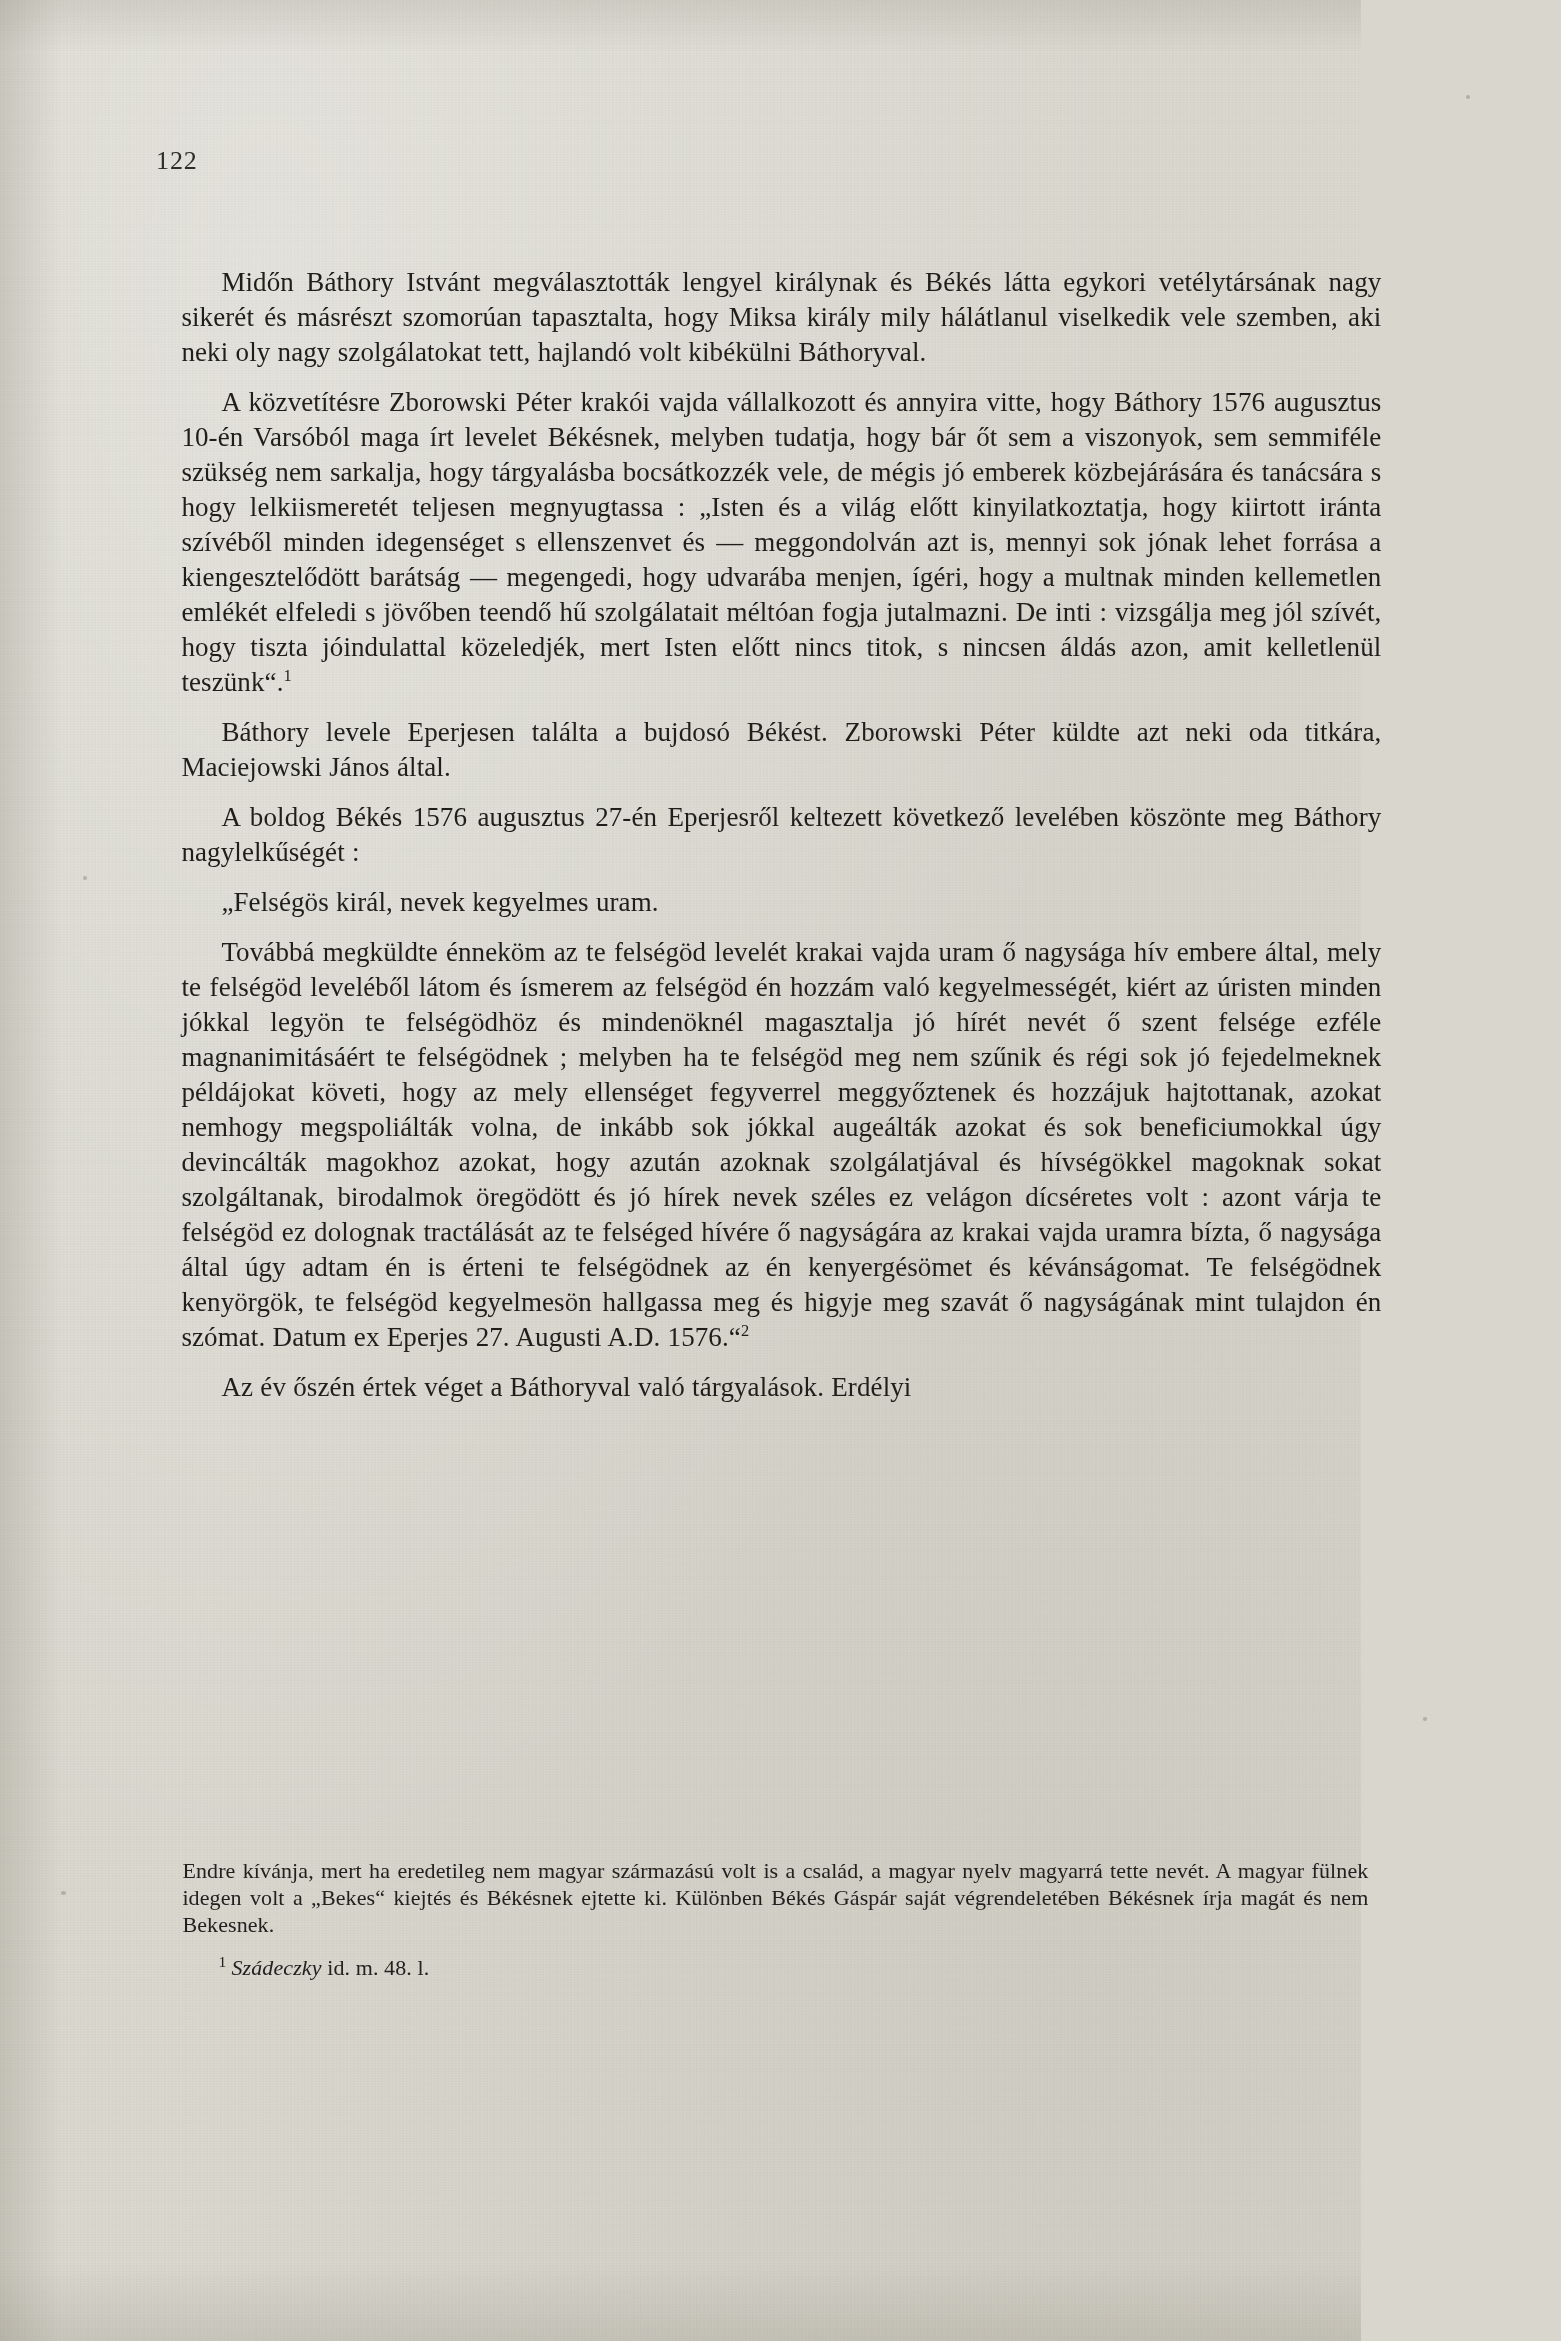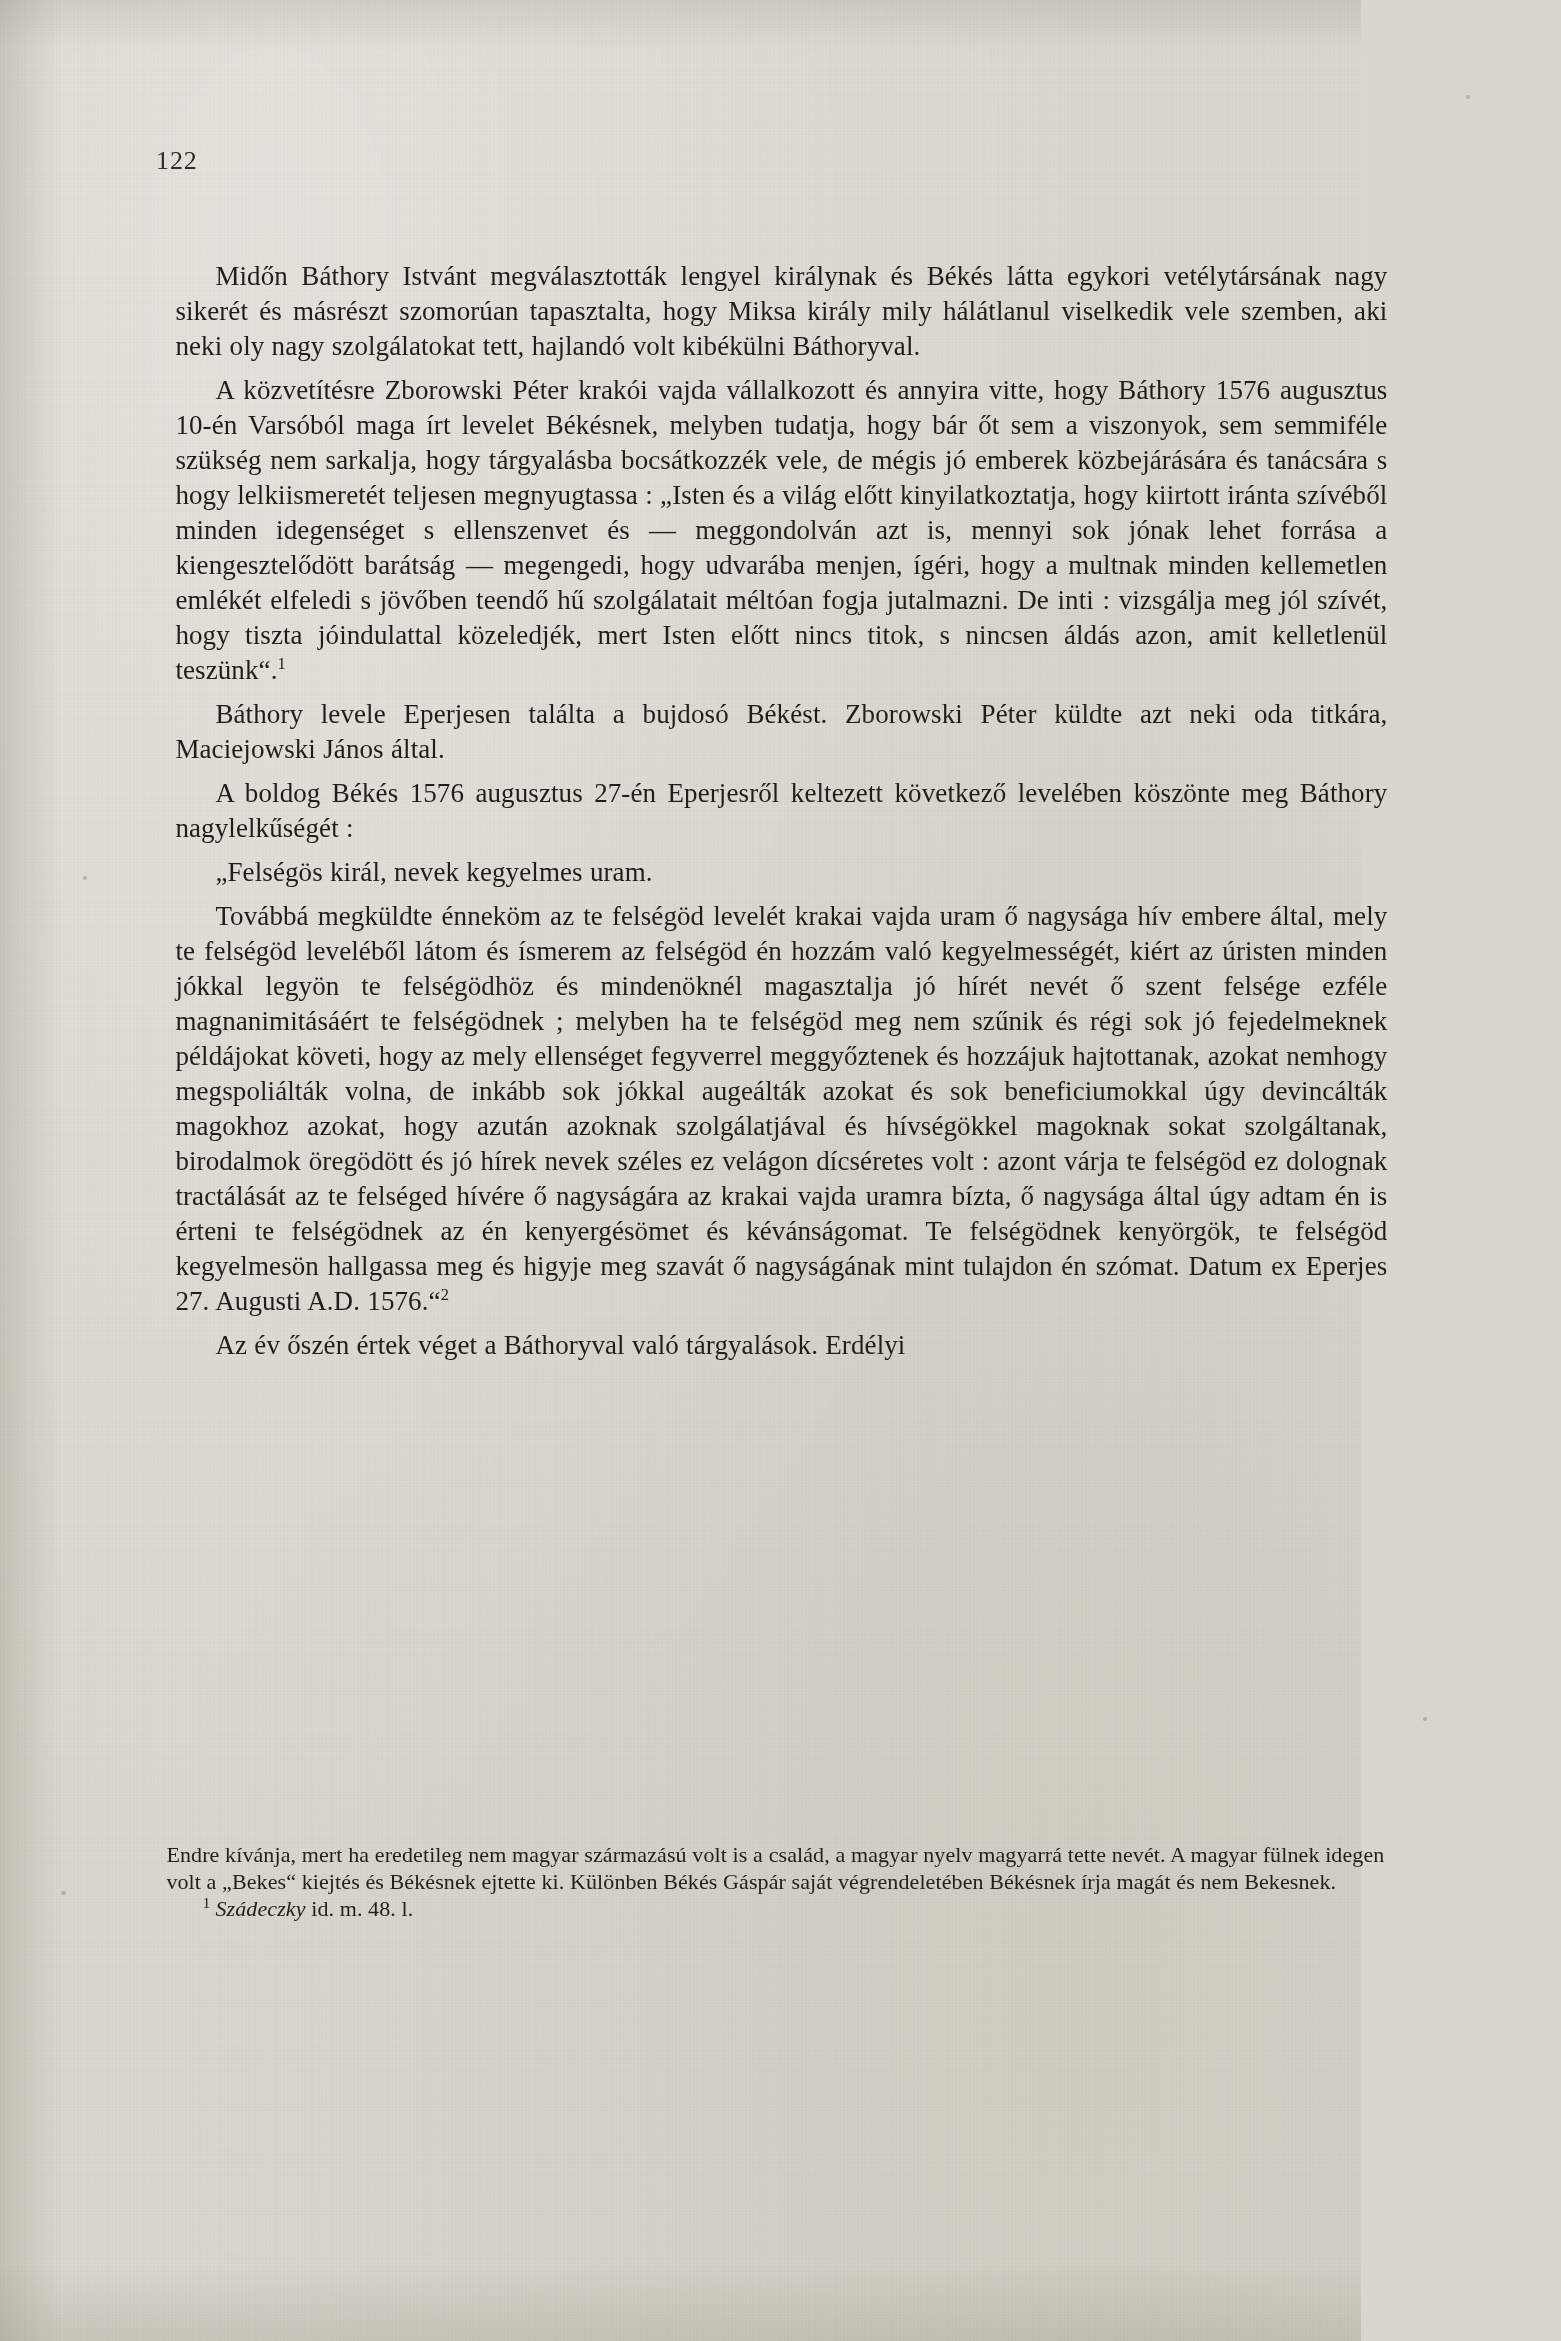--- a/index.html
+++ b/index.html
@@ -63,21 +63,21 @@
     padding-right: 104px;
   }
   .body-block {
     position: absolute;
     top: 250px;
     left: 10.4px;
     width: 1230px;
     color: #201e1b;
   }
   p.para {
-    margin: 9px;
+    margin: 15px;
     font-size: 27px;
     line-height: 35px;
     text-align: justify;
     text-justify: inter-word;
     letter-spacing: 0.1px;
     word-spacing: 0.4px;
     text-indent: 40px;
   }
   p.para.noindent {
     text-indent: 0;
@@ -99,21 +99,21 @@
     border-top: 0.9px solid rgba(40,38,34,0.0);
   }
   .notes {
     position: absolute;
     top: 1841px;
     left: 10.4px;
     width: 1218px;
     color: #232120;
   }
   .notes p {
-    margin: 0;
+    margin: 16px;
     font-size: 22px;
     line-height: 27px;
     text-align: justify;
     letter-spacing: 0.1px;
   }
   .notes p.first {
     text-indent: 0;
   }
   .footnote-item {
     margin: 0;

